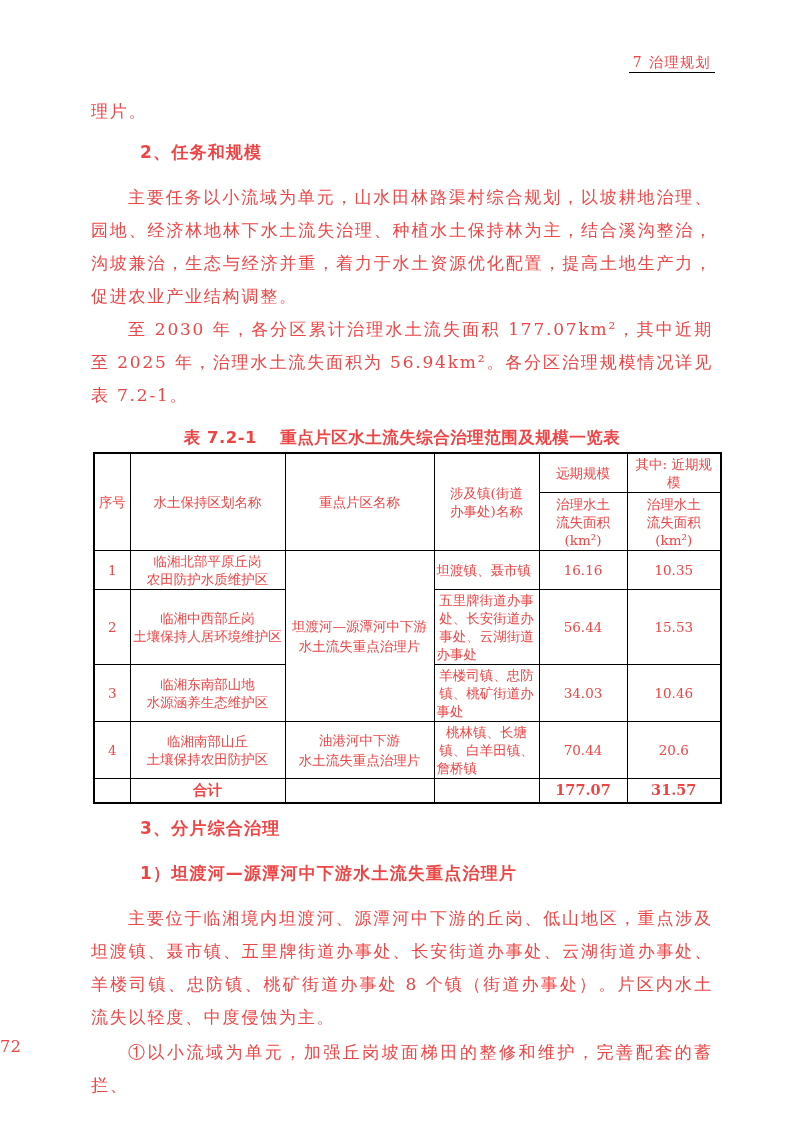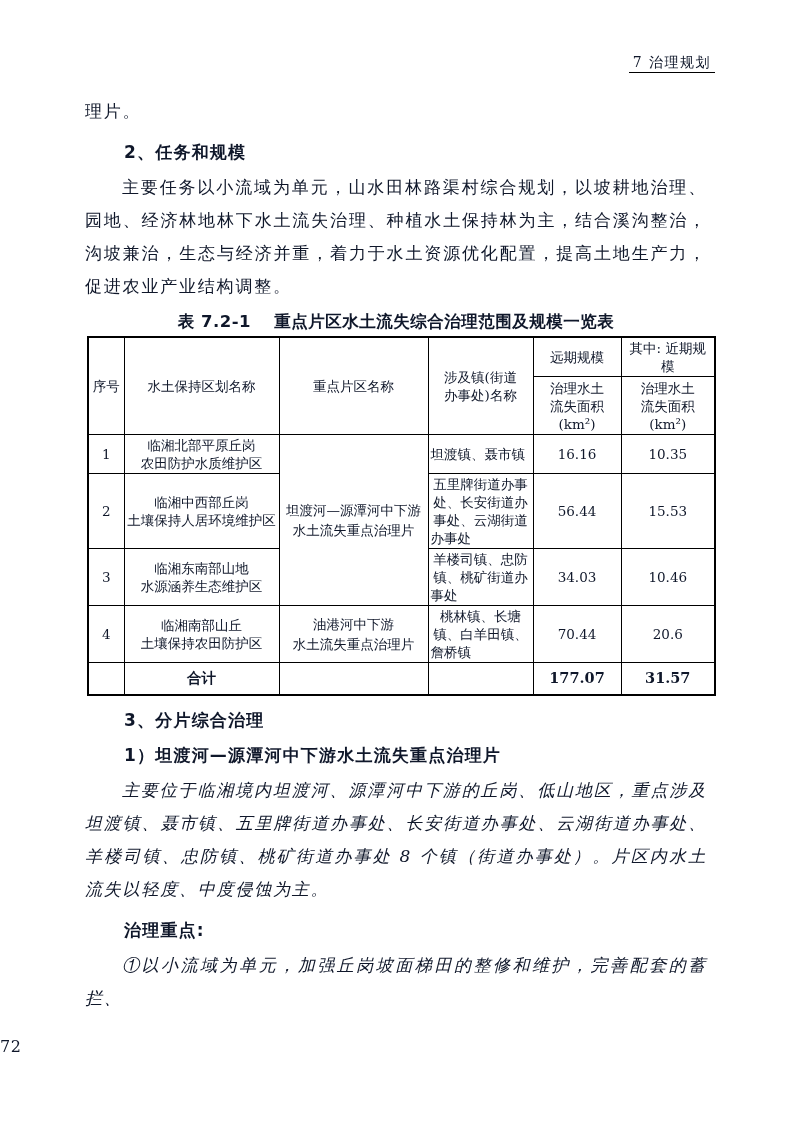--- a/index.html
+++ b/index.html
@@ -2,62 +2,62 @@
 <html><head>
 <meta charset="utf-8">
 <style>
   * { box-sizing: border-box; }
   html,body { margin:0; padding:0; background:#fff; }
   .page {
     position: relative;
     width: 793px;
     height: 1122px;
     background: #ffffff;
-    color: #0f172a;
+    color: #ef4444;
     font-family: "DejaVu Serif", "Liberation Serif", serif;
     overflow: hidden;
   }
   .running-header {
     position: absolute;
     top: 53px;
     right: 78px;
     font-size: 14px;
     line-height: 18px;
     letter-spacing: 1.5px;
     padding: 0 4px 1px 4px;
     border-bottom: 1px solid #000;
   }
   .content {
     position: absolute;
-    left: 85px;
+    left: 91px;
     top: 95px;
     width: 622px;
   }
   .para {
     margin: 0;
     font-size: 17px;
     line-height: 33px;
     letter-spacing: 1.8px;
     text-align: justify;
   }
   .indent { text-indent: 37px; }
   .hd {
-    margin: 2px;
+    margin: 12px;
     font-family: "DejaVu Sans", "Liberation Sans", sans-serif;
     font-weight: bold;
     font-size: 17px;
     line-height: 33px;
     letter-spacing: 1.2px;
     padding-left: 37px;
   }
   .mt8 { margin-top: 8px; }
   .mt4 { margin-top: 1px; }
-  .mt2 { margin-top: 2px; font-style: italic; }
+  .mt2 { margin-top: 2px; }
   .tbl-caption {
-    margin-top: 5px;
+    margin-top: 12px;
     height: 28px;
     line-height: 28px;
     text-align: center;
     font-family: "DejaVu Sans", "Liberation Sans", sans-serif;
     font-weight: bold;
     font-size: 16.5px;
     letter-spacing: 0.5px;
     white-space: pre-wrap;
   }
   table.scale-table {
@@ -105,20 +105,21 @@
   <div class="running-header">7 治理规划</div>
 
   <div class="content">
 
     <p class="para">理片。</p>
 
     <h3 class="hd mt8">2、任务和规模</h3>
 
     <p class="para indent mt4">主要任务以小流域为单元，山水田林路渠村综合规划，以坡耕地治理、园地、经济林地林下水土流失治理、种植水土保持林为主，结合溪沟整治，沟坡兼治，生态与经济并重，着力于水土资源优化配置，提高土地生产力，促进农业产业结构调整。</p>
 
+    <p class="para indent">至 2030 年，各分区累计治理水土流失面积 177.07km²，其中近期至 2025 年，治理水土流失面积为 56.94km²。各分区治理规模情况详见表 7.2-1。</p>
 
     <div class="tbl-caption">表 7.2-1　 重点片区水土流失综合治理范围及规模一览表</div>
 
     <table class="scale-table">
       <colgroup>
         <col style="width:36px">
         <col style="width:155px">
         <col style="width:149px">
         <col style="width:105px">
         <col style="width:88px">
@@ -171,38 +172,37 @@
         <tr style="height:55px">
           <td>4</td>
           <td>临湘南部山丘
 土壤保持农田防护区</td>
           <td style="line-height:20px">油港河中下游
 水土流失重点治理片</td>
           <td class="towns-cell">桃林镇、长塘镇、白羊田镇、詹桥镇</td>
           <td>70.44</td>
           <td>20.6</td>
         </tr>
-        <tr class="total-row" style="height:32px">
+        <tr class="total-row" style="height:24px">
           <td></td>
           <td>合计</td>
           <td></td>
           <td></td>
           <td>177.07</td>
           <td>31.57</td>
         </tr>
       </tbody>
     </table>
 
     <h3 class="hd mt8">3、分片综合治理</h3>
 
     <h3 class="hd">1）坦渡河—源潭河中下游水土流失重点治理片</h3>
 
     <p class="para indent mt2">主要位于临湘境内坦渡河、源潭河中下游的丘岗、低山地区，重点涉及坦渡镇、聂市镇、五里牌街道办事处、长安街道办事处、云湖街道办事处、羊楼司镇、忠防镇、桃矿街道办事处 8 个镇（街道办事处）。片区内水土流失以轻度、中度侵蚀为主。</p>
 
-    <h3 class="hd mt8">治理重点:</h3>
 
     <p class="para indent mt2">①以小流域为单元，加强丘岗坡面梯田的整修和维护，完善配套的蓄拦、</p>
 
   </div>
 
   <div class="page-number">72</div>
 
 </div>
 
 </body></html>

